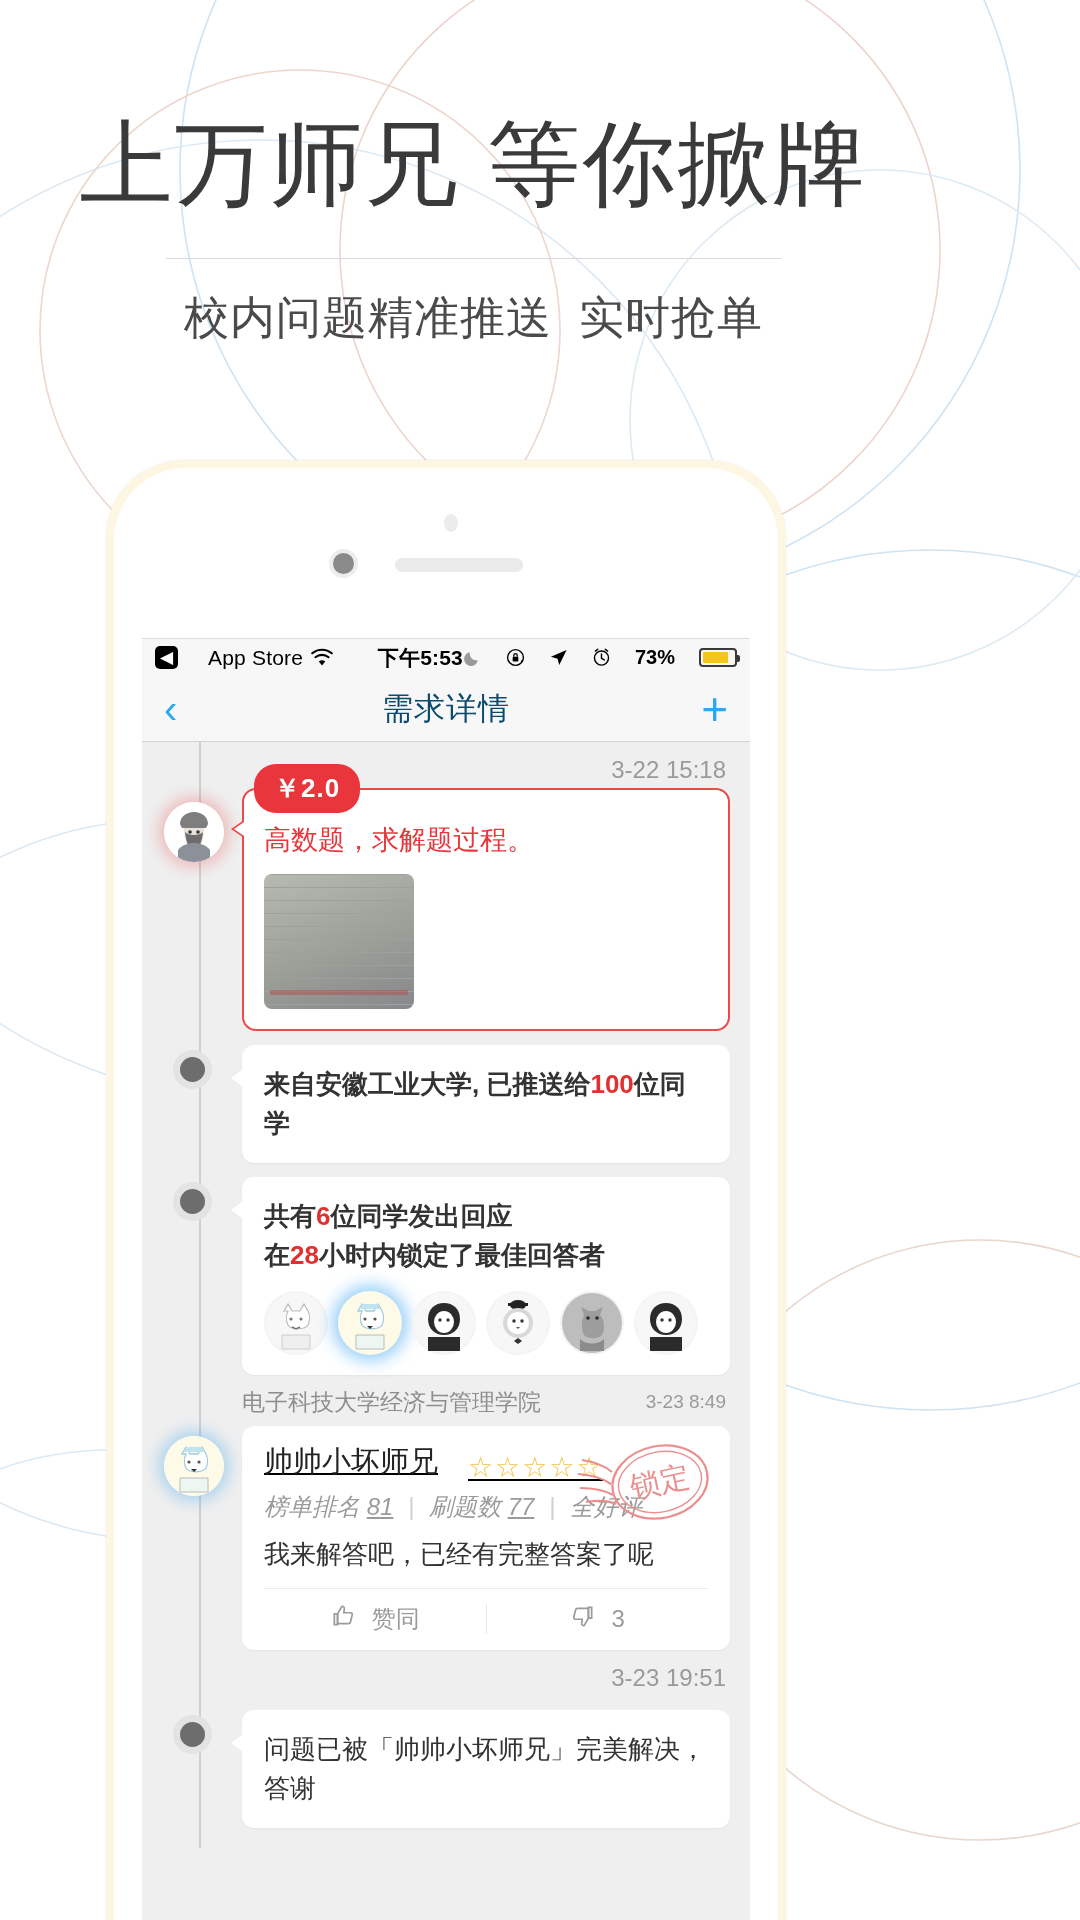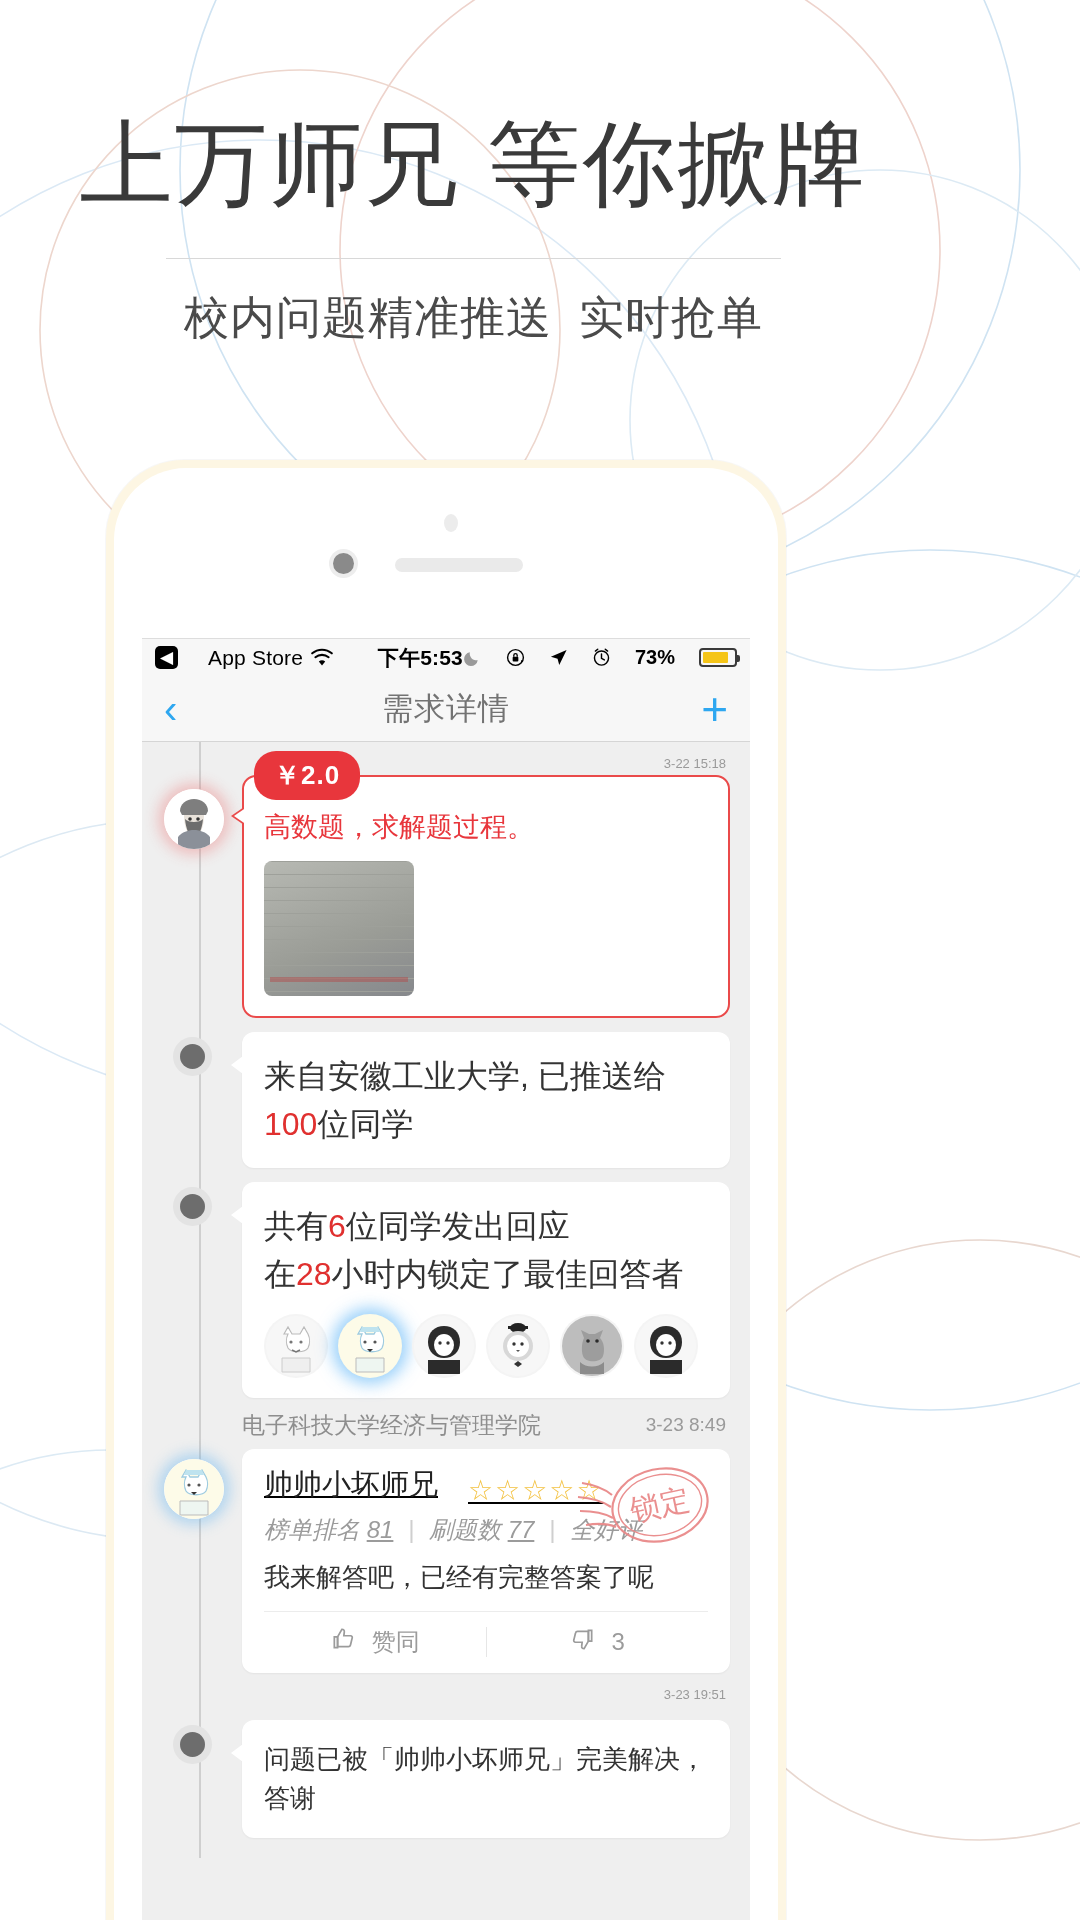--- a/index.html
+++ b/index.html
@@ -123,21 +123,21 @@
     height:66px;
     background:#f7f7f7;
     border-bottom:1px solid #d5d5d5;
     display:flex; align-items:center;
     padding:0 22px;
     position:relative;
   }
   .nav-back { color:#2ea7f0; font-size:40px; line-height:1; font-weight:300; }
   .nav-title {
     position:absolute; left:0; right:0; text-align:center;
-    font-size:31px; color:#737373; letter-spacing:1px;
+    font-size:31px; color:#0c4a6e; letter-spacing:1px;
   }
   .nav-plus { margin-left:auto; color:#2ea7f0; font-size:46px; line-height:1; font-weight:300; }
 
   
   .feed { position:relative; padding-bottom:20px; }
   .timeline {
     position:absolute; left:57px; top:0; bottom:0;
     width:2px; background:#cfcfcf;
   }
 
@@ -162,21 +162,21 @@
   .glow-blue { box-shadow:0 0 14px 6px rgba(80,170,240,0.38); }
   .gender {
     position:absolute; top:-4px; right:-8px;
     font-size:21px; font-weight:700;
   }
   .gender-m-red { color:#e8585c; }
   .gender-m-blue { color:#2b9ef0; }
 
   
   .ts {
-    font-size:13px; color:#9a9a9a; text-align:right;
+    font-size:24px; color:#9a9a9a; text-align:right;
     padding:14px 24px 4px 0;
   }
   .ts-row { display:flex; align-items:center; padding:12px 24px 4px 100px; }
   .ts-meta { font-size:23px; color:#8e8e8e; }
   .ts-right { margin-left:auto; font-size:19px; color:#9a9a9a; }
 
   
   .bubble-red {
     position:relative;
     flex:1;
@@ -225,21 +225,21 @@
     padding:20px 22px;
     margin-top:14px;
     box-shadow:0 1px 2px rgba(0,0,0,0.05);
   }
   .bubble-white::before {
     content:""; position:absolute; left:-11px; top:24px;
     width:0; height:0;
     border-top:9px solid transparent; border-bottom:9px solid transparent;
     border-right:12px solid #fff;
   }
-  .info-text { font-size:32px; color:#333; line-height:1.5; }
+  .info-text { font-size:26px; color:#333; line-height:1.5;font-weight:bold; }
   .num-red { color:#e0302f; }
 
   .avatar-strip { display:flex; gap:10px; margin-top:16px; align-items:center; }
   .mini-av {
     width:64px; height:64px; border-radius:50%;
     background:#f4f4f4; overflow:hidden;
     display:flex; align-items:center; justify-content:center;
     font-size:34px; flex:0 0 auto;
   }
   .mini-av.sel { box-shadow:0 0 16px 6px rgba(70,170,245,0.55); background:#fdfbe8; }

